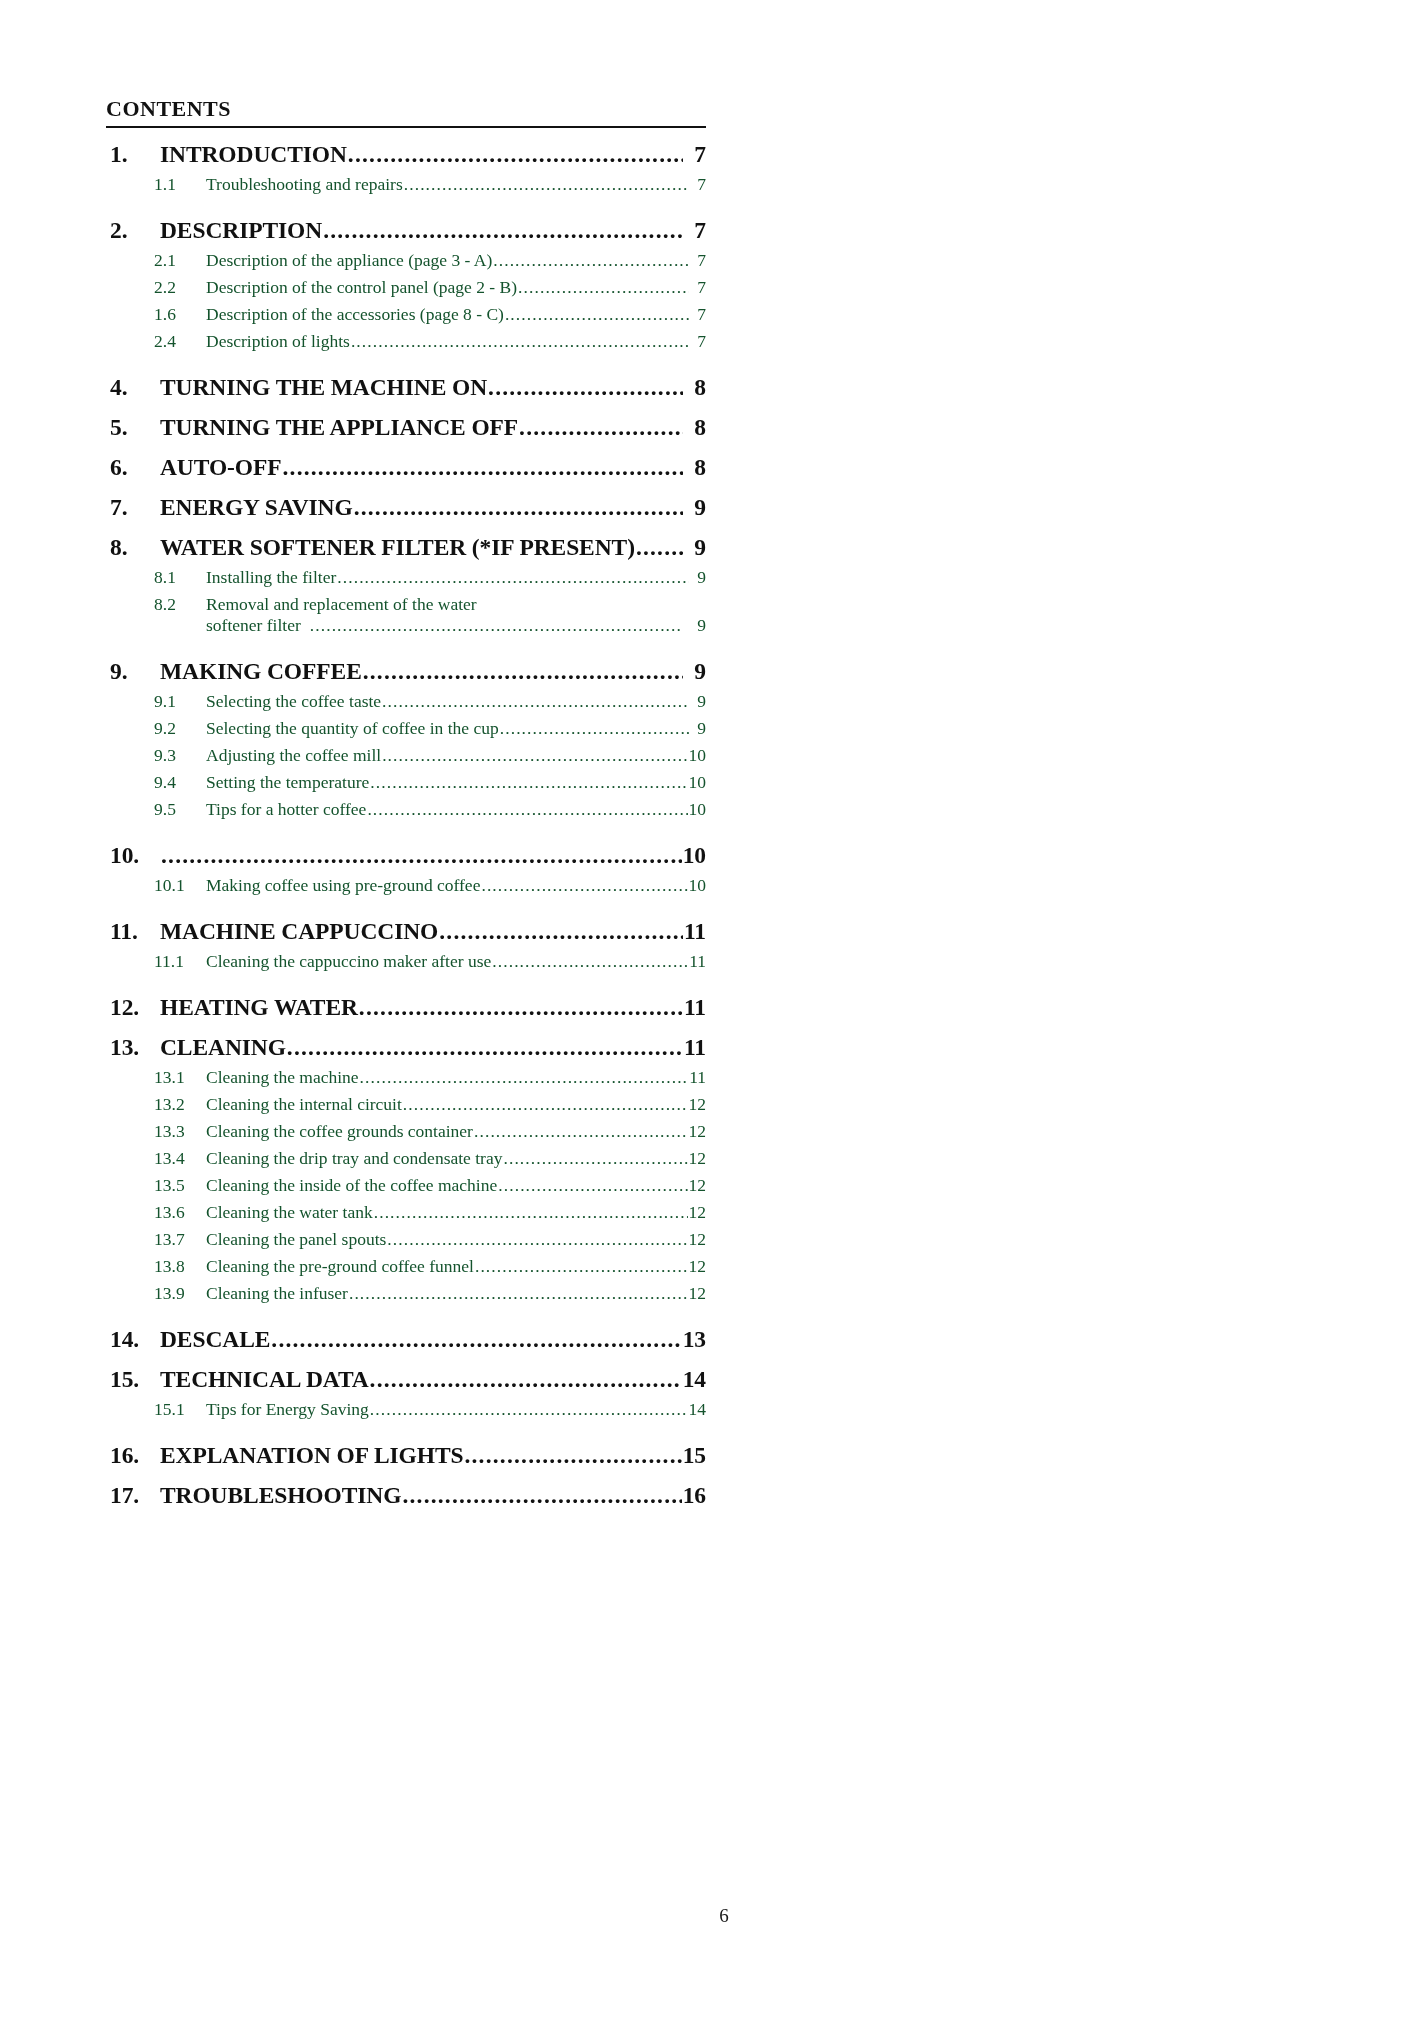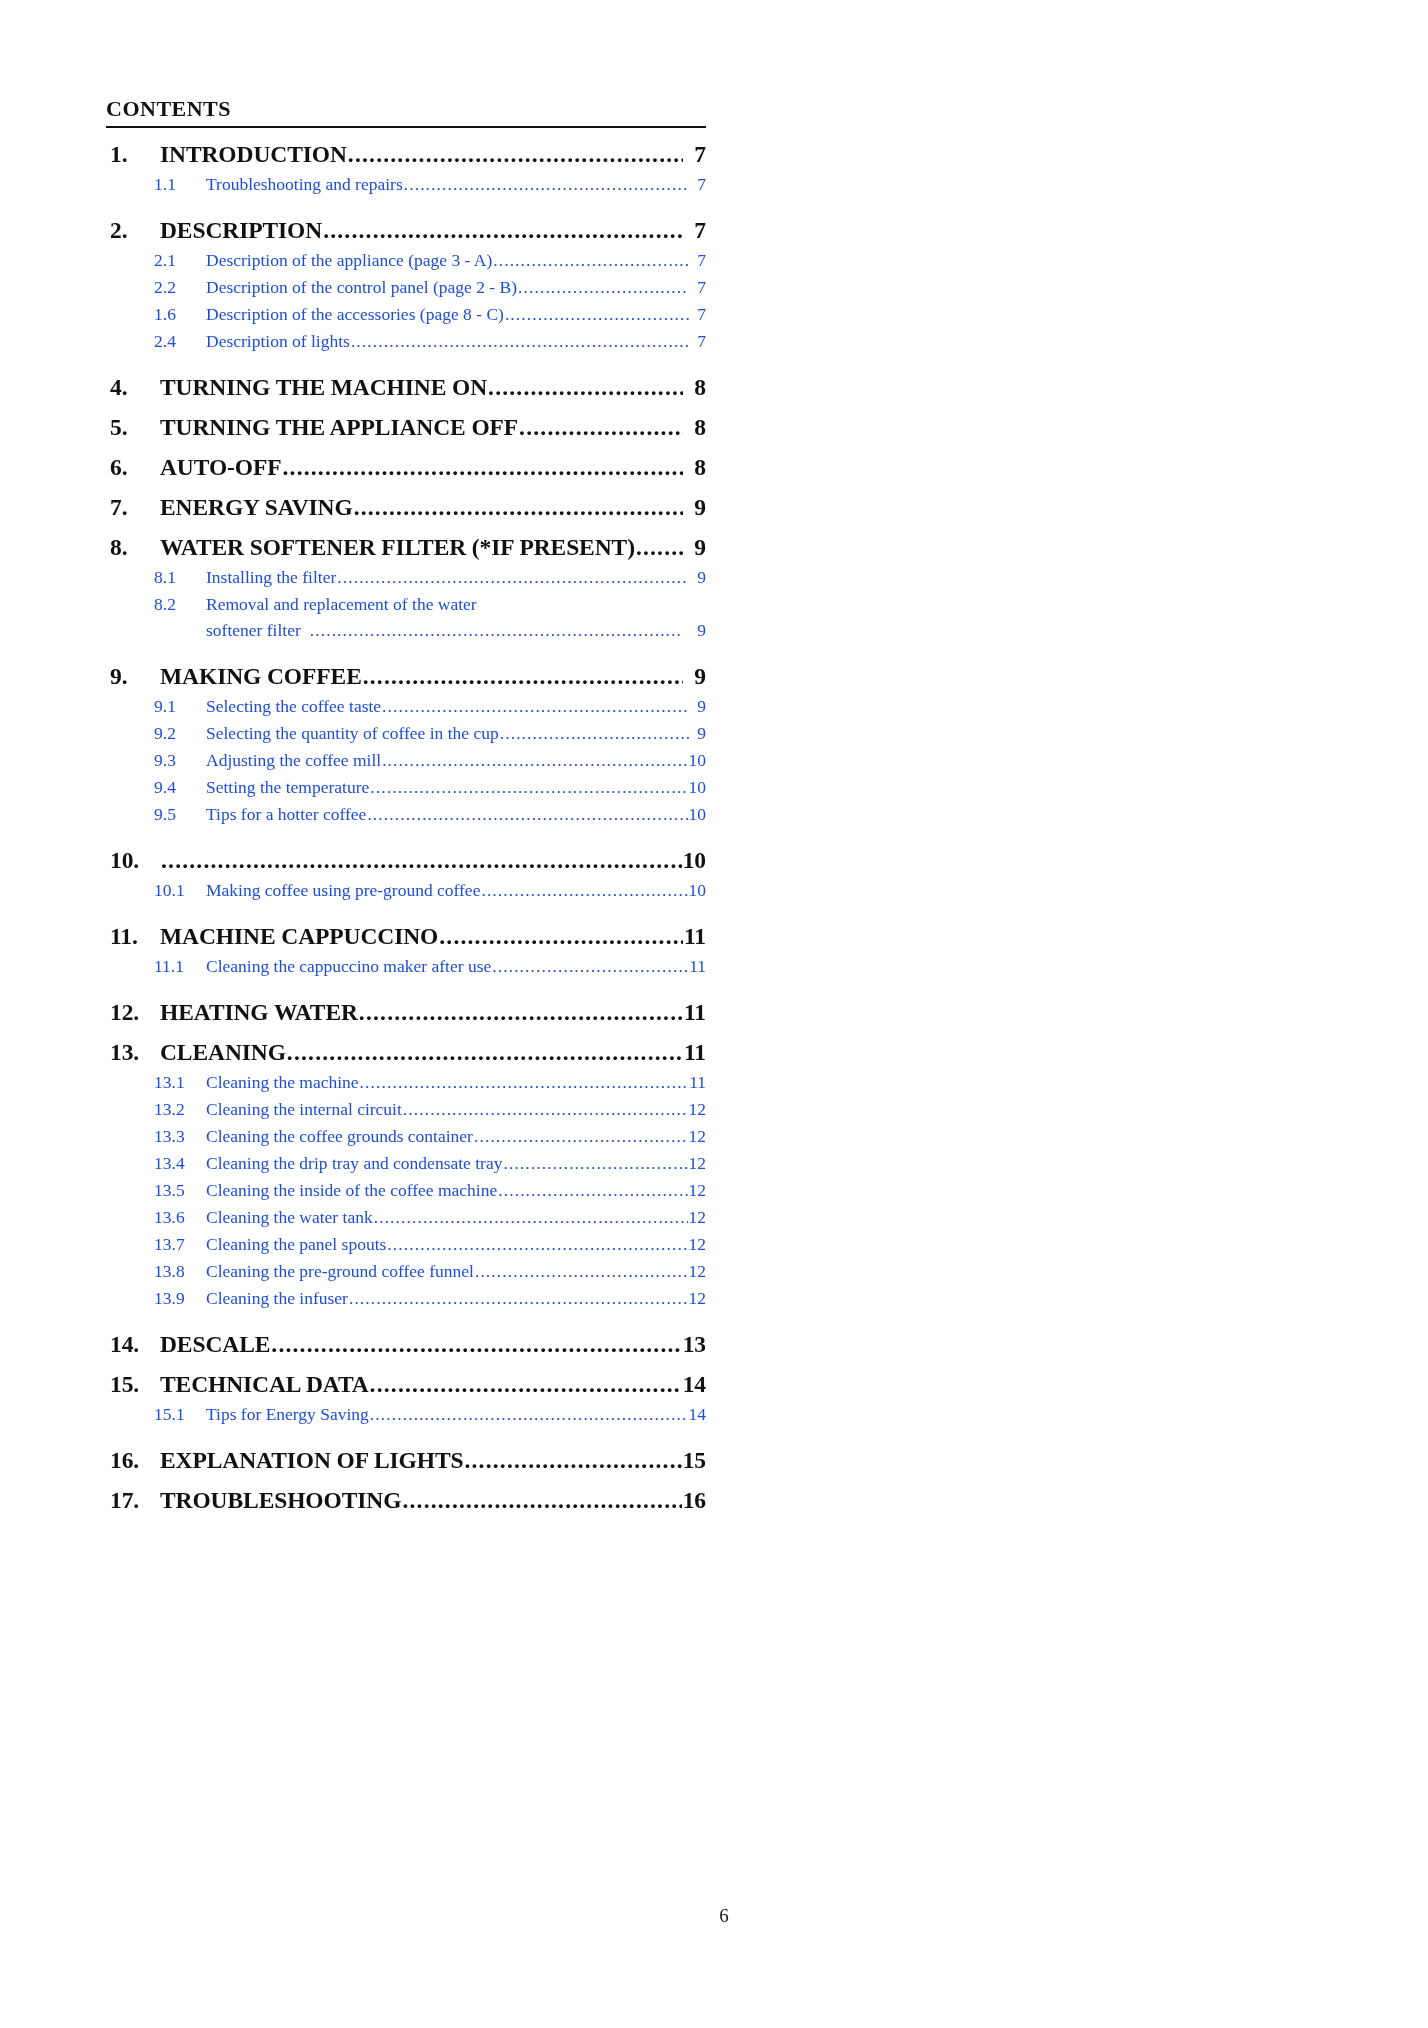--- a/index.html
+++ b/index.html
@@ -73,21 +73,21 @@
     text-align: right;
     min-width: 22px;
   }
   
   .l2 {
     display: flex;
     align-items: baseline;
     font-size: 17.5px;
     font-weight: normal;
     margin-top: 6px;
-    color: #1d4ed8;
+    color: #14532d;
     padding-left: 48px;
   }
   .l2 .num {
     width: 52px;
     flex: 0 0 52px;
   }
   .l2 .txt {
     white-space: nowrap;
   }
   .l2 .dots {
@@ -106,21 +106,20 @@
     display: block;
   }
   .l2.wrap .row1 {
     display: flex;
     align-items: flex-start;
   }
   .l2.wrap .row2 {
     display: flex;
     align-items: flex-end;
     padding-left: 52px;
-    margin-top: 5px;
     gap: 8px;
   }
   .group-gap { height: 9px; }
   .page-number {
     position: absolute;
     left: 0;
     top: 1905px;
     width: 1428px;
     text-align: center;
     font-size: 19px;

